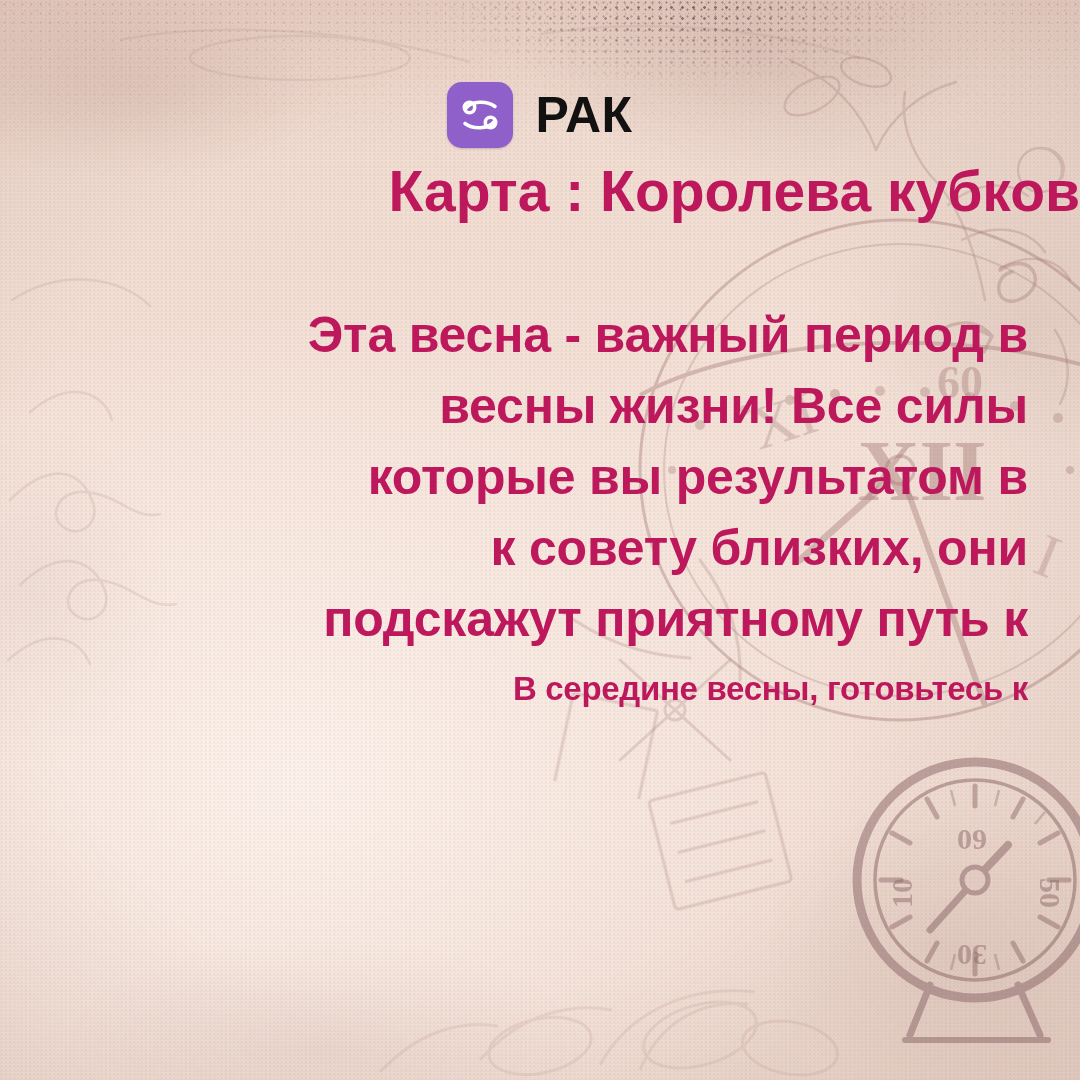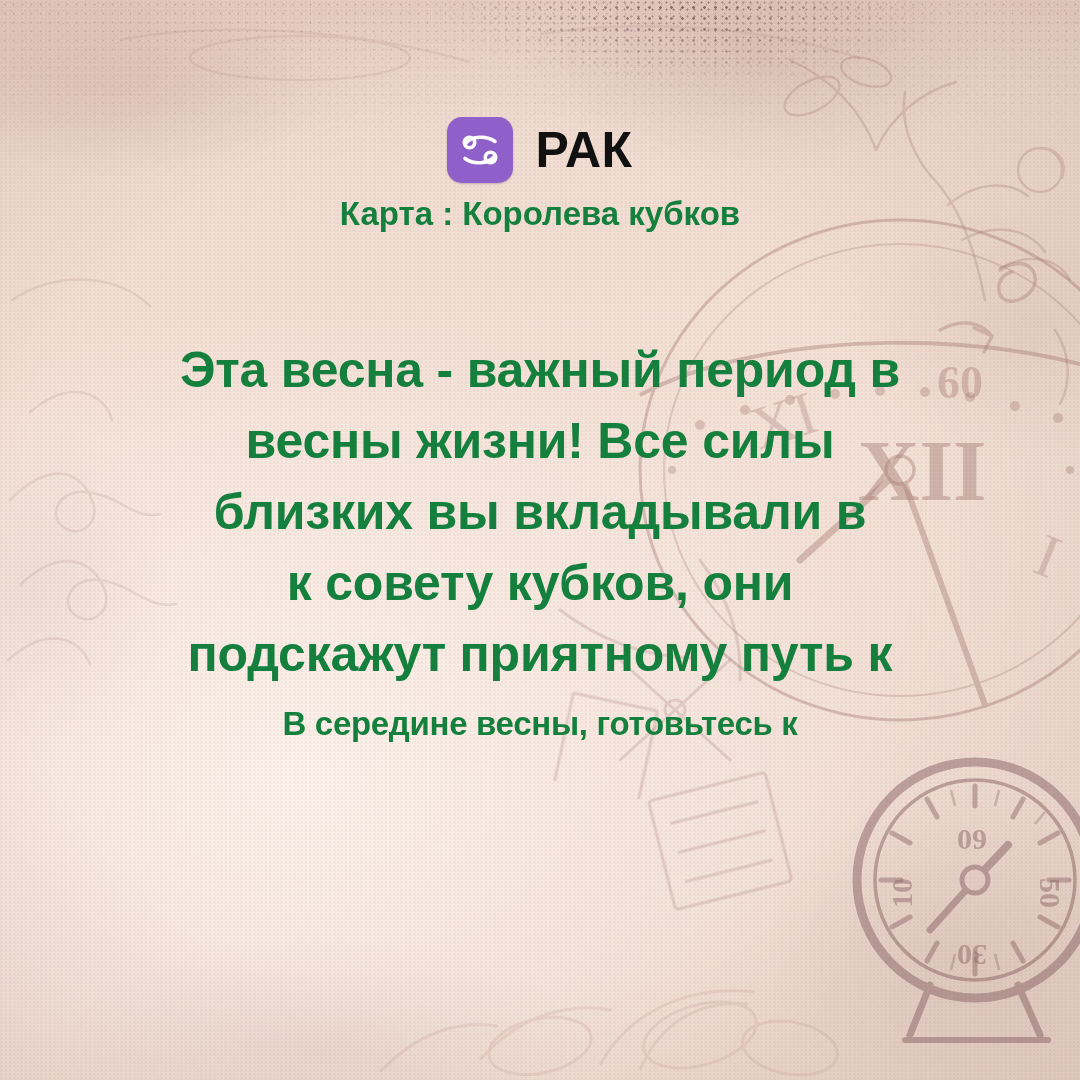--- a/index.html
+++ b/index.html
@@ -107,22 +107,21 @@
     inset: 0;
   }
   .bg-art svg { display: block; width: 1080px; height: 1080px; }
 
   
 
   .content {
     position: absolute;
     inset: 0;
     z-index: 5;
-    text-align: center;
-    margin-top: 35px;
+    text-align: right;
   }
 
   .header-row {
     position: absolute;
     top: 78px;
     left: 0; right: 0;
     display: flex;
     align-items: center;
     justify-content: center;
     gap: 22px;
@@ -148,38 +147,38 @@
     color: #111111;
     letter-spacing: 0.5px;
     line-height: 1;
     white-space: nowrap;
   }
 
   .card-line {
     position: absolute;
     top: 162px;
     left: 0; right: 0;
-    font-size: 33px;
+    font-size: 57px;
     font-weight: bold;
-    color: #15803d;
+    color: #be185d;
     line-height: 1.05;
     white-space: nowrap;
   }
 
   .body-block {
     position: absolute;
     top: 300px;
     left: 52px;
     right: 52px;
   }
 
   .body-line {
     font-size: 50px;
     font-weight: bold;
-    color: #15803d;
+    color: #be185d;
     line-height: 71px;
     letter-spacing: -0.2px;
     white-space: nowrap;
   }
 
   .body-line.small {
     font-size: 33px;
     line-height: 68px;
     letter-spacing: -0.3px;
   }
@@ -365,20 +364,20 @@
         </svg>
       </span>
       <span class="sign-name">РАК</span>
     </div>
 
     <div class="card-line">Карта : Королева кубков</div>
 
     <div class="body-block">
       <div class="body-line">Эта весна - важный период в</div>
       <div class="body-line">весны жизни! Все силы</div>
-      <div class="body-line">близких вы вкладывали в</div>
-      <div class="body-line">к совету кубков, они</div>
+      <div class="body-line">которые вы результатом в</div>
+      <div class="body-line">к совету близких, они</div>
       <div class="body-line">подскажут приятному путь к</div>
       <div class="body-line small">В середине весны, готовьтесь к</div>
     </div>
 
   </div>
 </div>
 
 </body></html>

